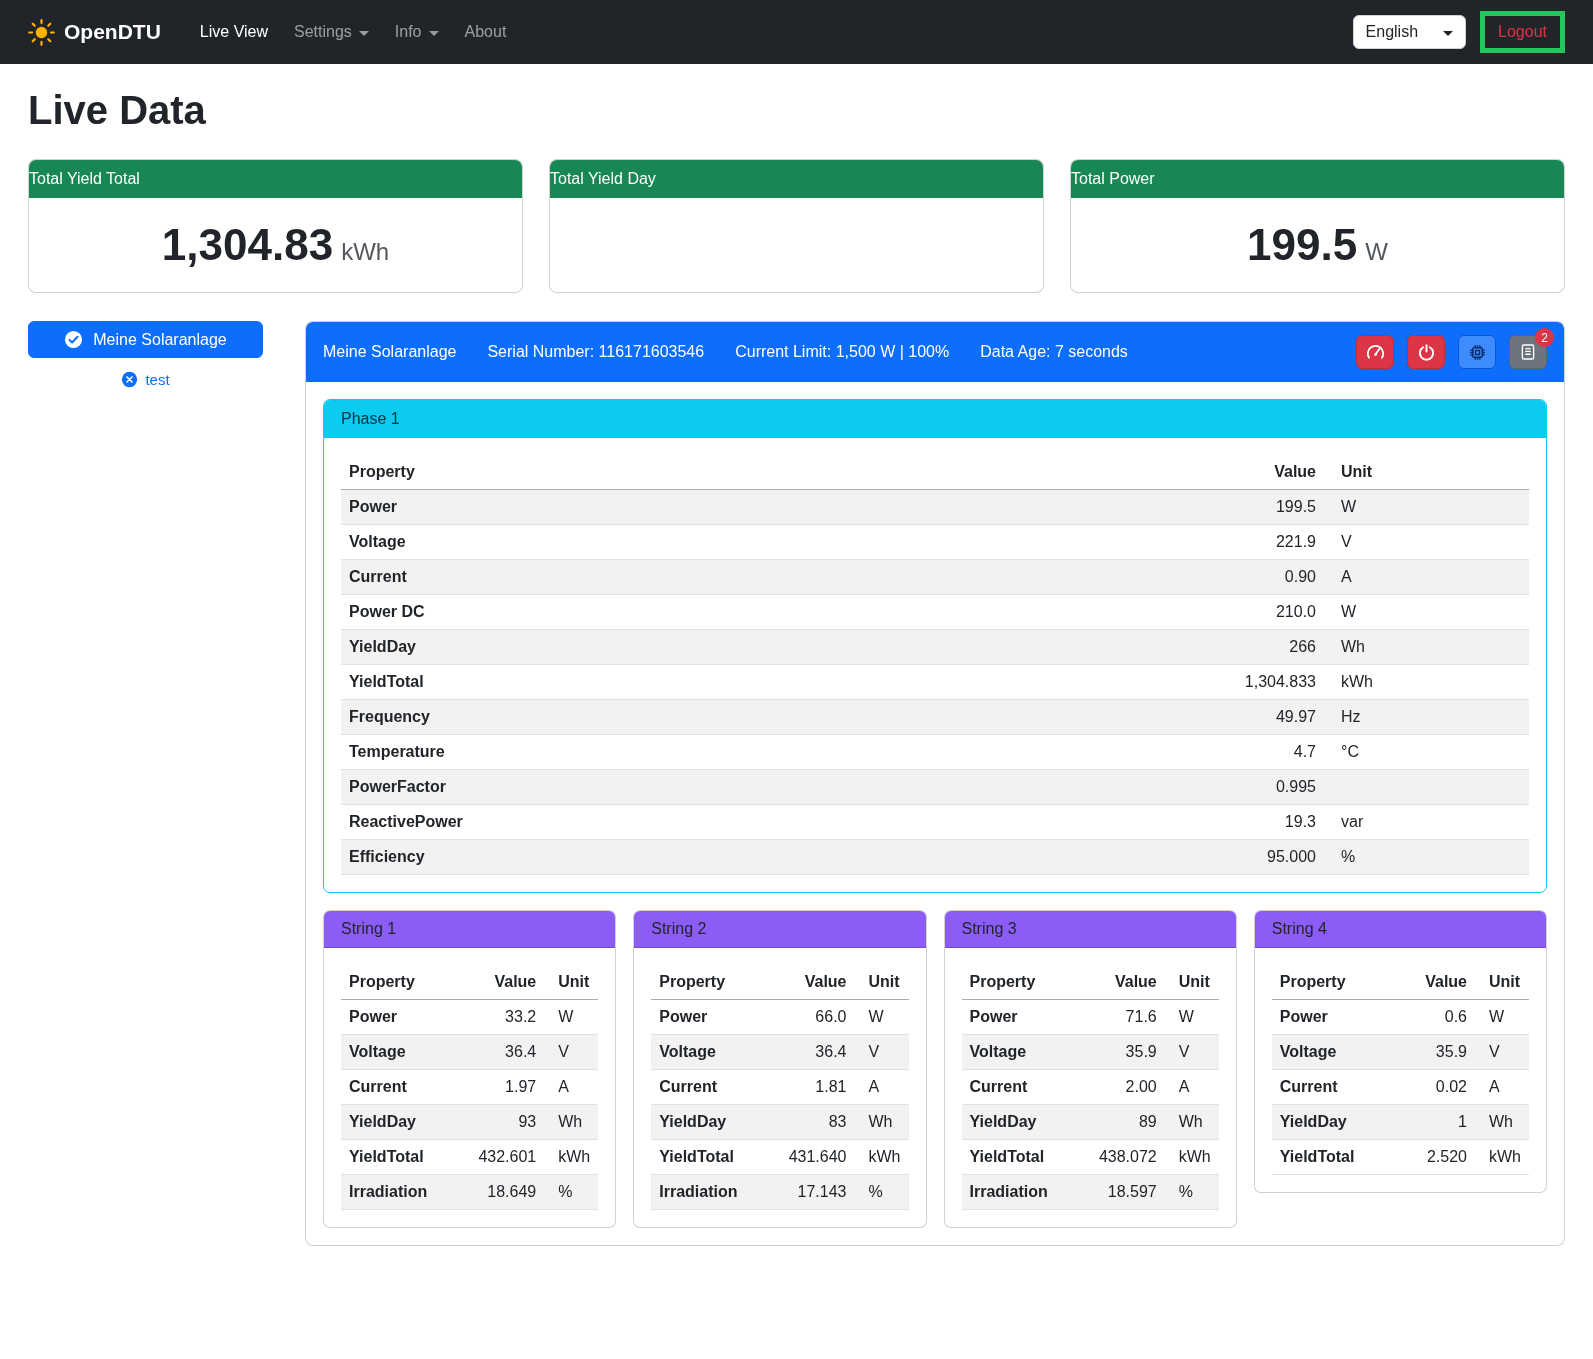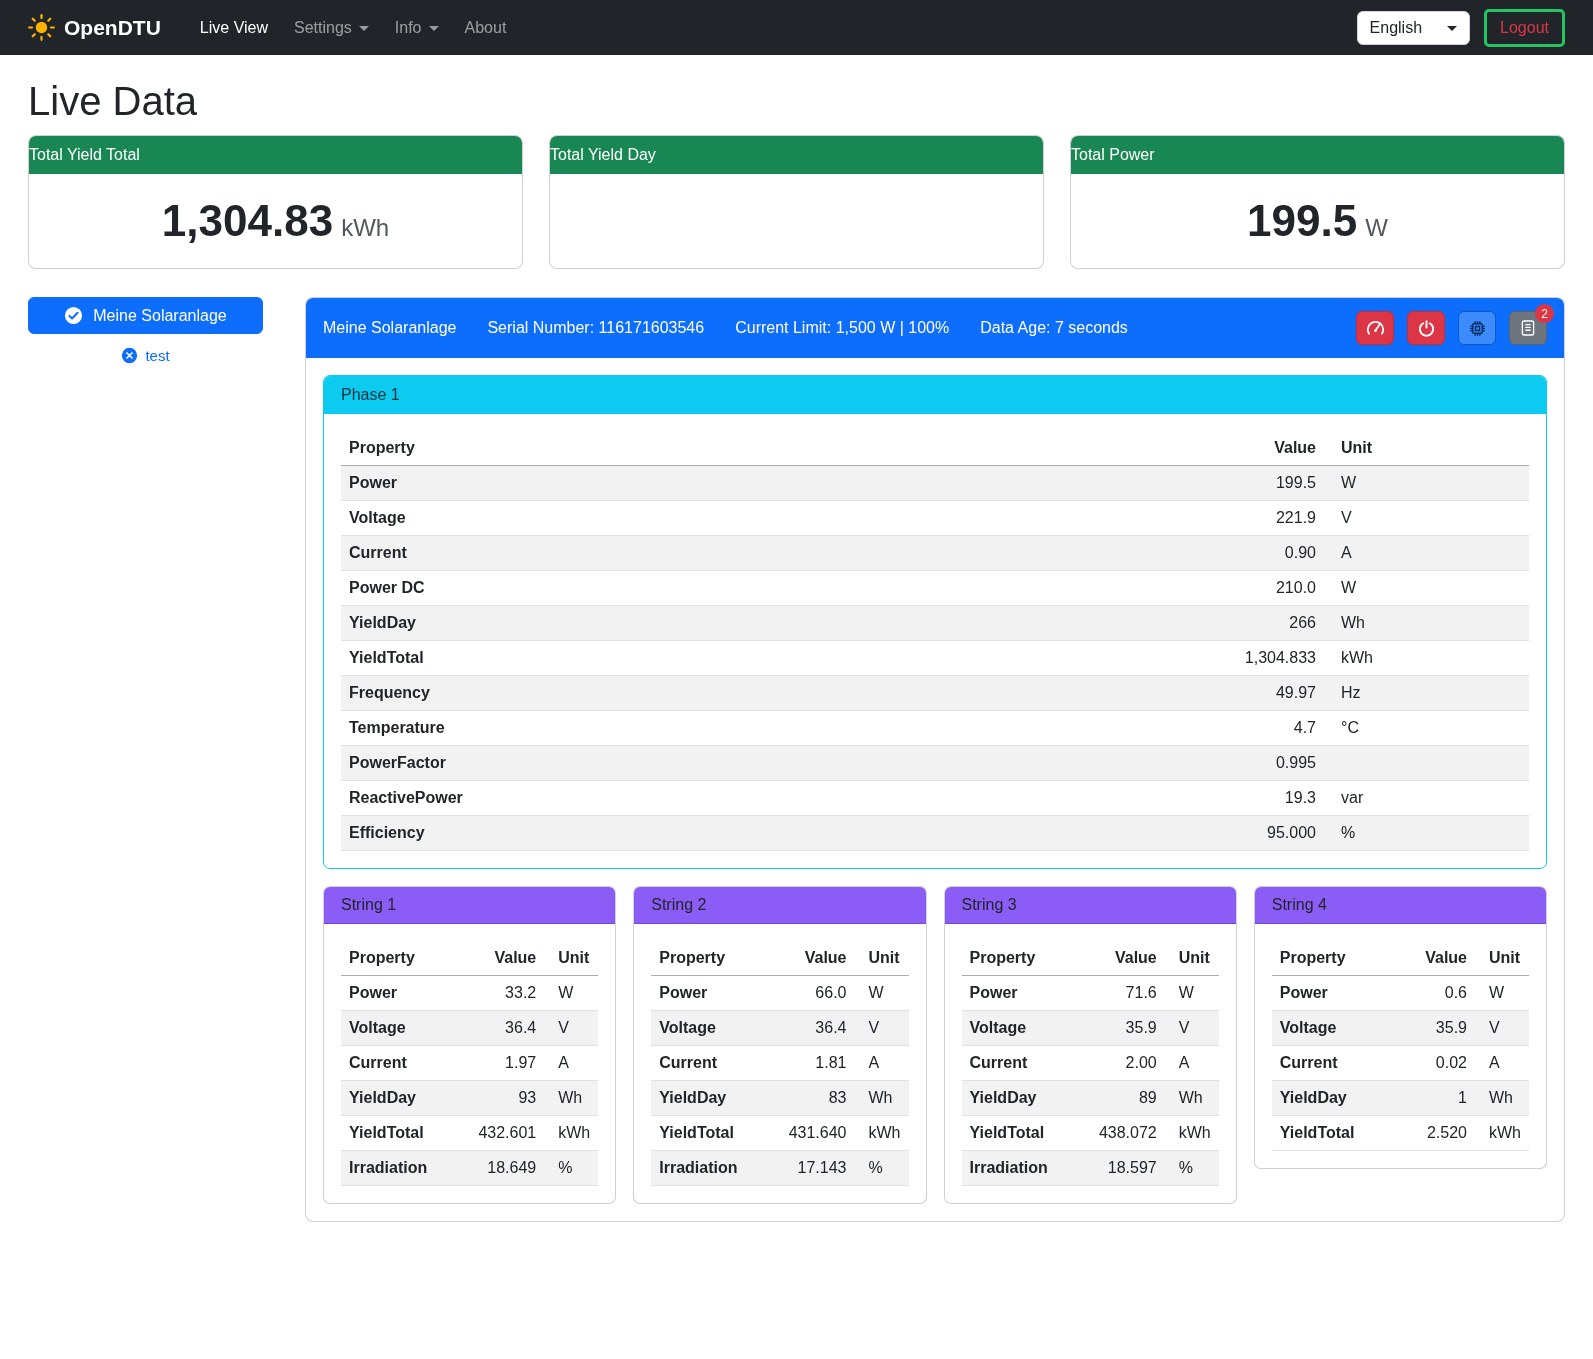--- a/index.html
+++ b/index.html
@@ -2,37 +2,37 @@
 <html><head>
 <meta charset="utf-8">
 <title>OpenDTU</title>
 <style>
   * { box-sizing: border-box; }
   html, body { margin:0; padding:0; background:#fff; color:#212529;
     font-family:"Liberation Sans","DejaVu Sans",sans-serif; font-size:16px; }
   button { font-family:inherit; }
 
   
-  .navbar { background:#212529; display:flex; align-items:center; padding:0 28px; height:55px; }
+  .navbar { background:#212529; display:flex; align-items:center; padding:0 28px; height:64px; }
   .brand { display:flex; align-items:center; gap:9px; color:#fff; font-size:21px; font-weight:600;
     margin-right:26px; cursor:pointer; }
   .nav-links { display:flex; align-items:center; }
   .nav-link { color:rgba(255,255,255,.55); padding:8px 13px; cursor:pointer; text-decoration:none; display:flex; align-items:center; }
   .nav-link.active { color:#fff; }
   .nav-right { margin-left:auto; display:flex; align-items:center; gap:14px; }
   .lang-select { background:#fff; color:#212529; border:1px solid #ced4da; border-radius:6px;
     padding:7px 12px; display:flex; align-items:center; gap:18px; cursor:pointer; }
-  .logout-btn { background:transparent; border:3px solid #22c55e; color:#dc3545; border-radius:5px;
+  .logout-btn { background:transparent; border:5px solid #22c55e; color:#dc3545; border-radius:0;
     padding:7px 13px; font-size:16px; cursor:pointer; }
   .caret { width:0; height:0; border-top:5px solid currentColor; border-left:5px solid transparent;
     border-right:5px solid transparent; display:inline-block; margin-left:7px; position:relative; top:1px; }
 
   
   .container { padding:14px 28px 28px; }
-  .page-title { font-size:40px; font-weight:400; margin:10px 0 11px; }
+  .page-title { font-size:40px; font-weight:700; margin:10px 0 26px; }
 
   
   .summary-row { display:grid; grid-template-columns:repeat(3,1fr); gap:26px; margin-bottom:28px; }
   .card { background:#fff; border:1px solid rgba(0,0,0,.18); border-radius:8px; overflow:hidden; }
   .summary-card .card-header { background:#198754; color:#fff; padding:10px 0; }
   .summary-card .card-body { padding:22px 16px; text-align:center; }
   .summary-value { font-size:44px; font-weight:600; color:#212529; }
   .summary-unit { font-size:24px; font-weight:400; color:#55595d; margin-left:8px; }
 
   

